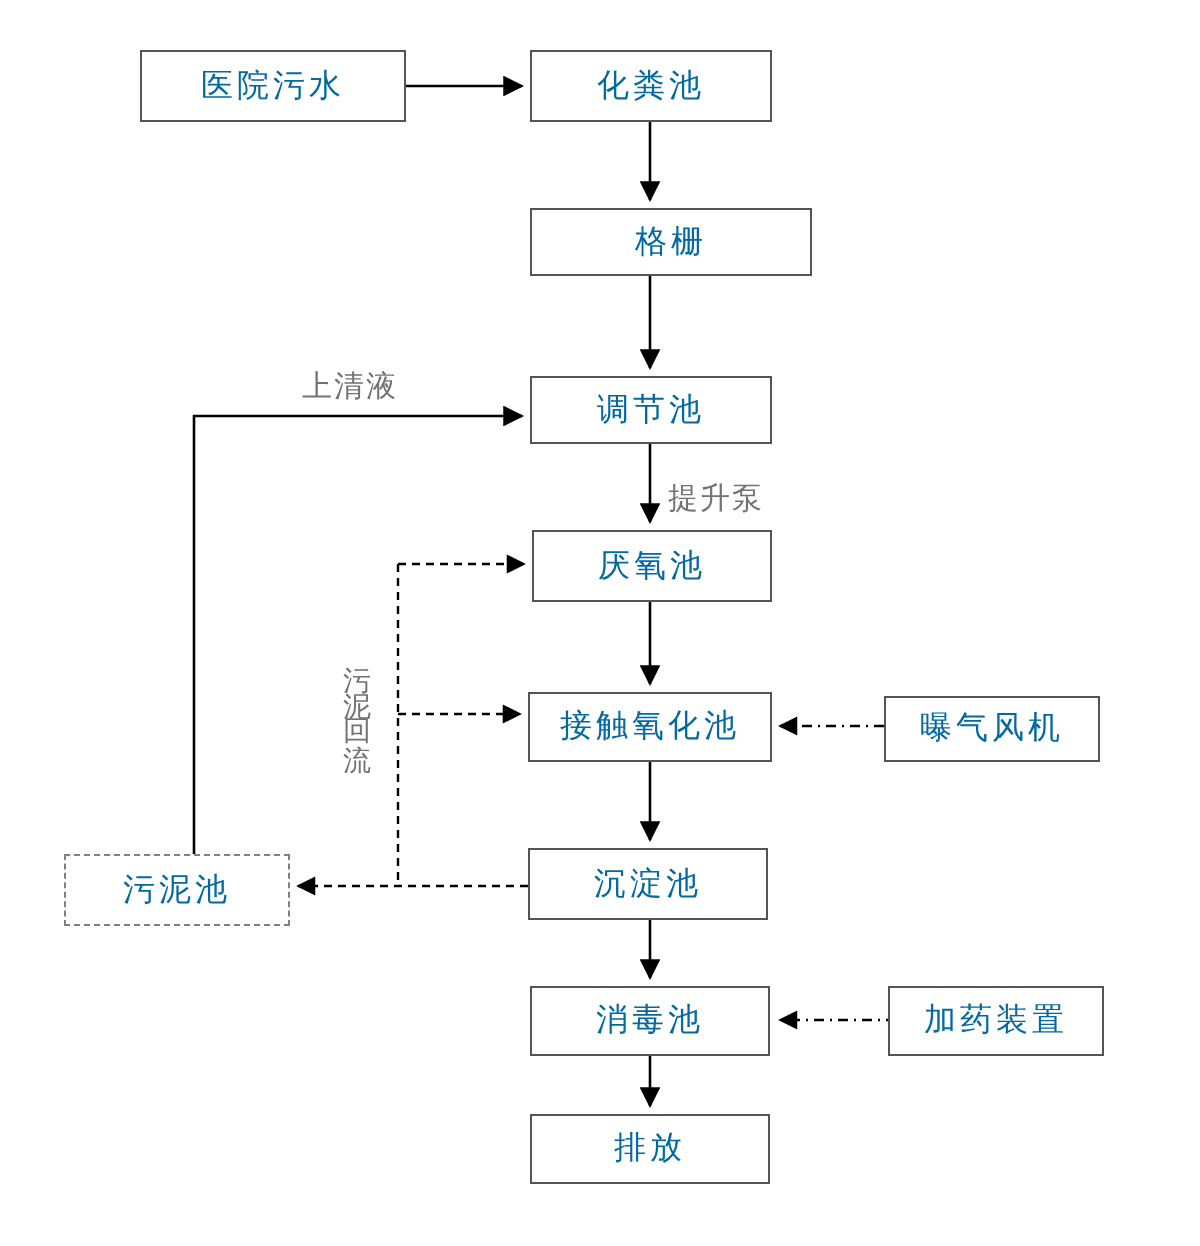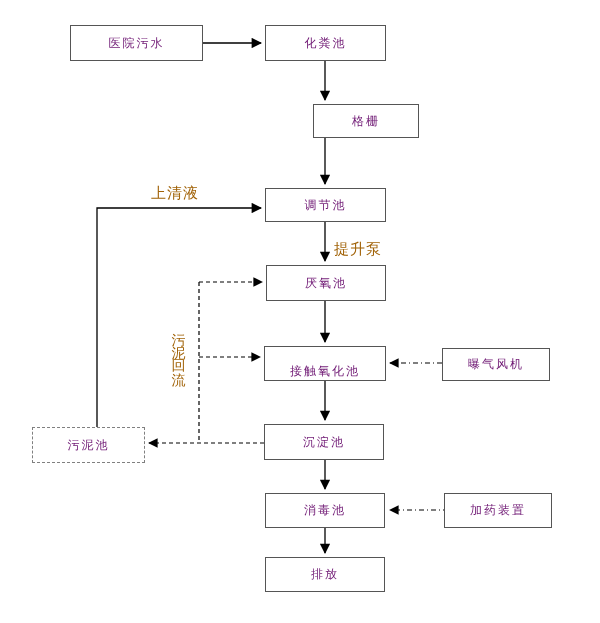--- a/index.html
+++ b/index.html
@@ -18,45 +18,45 @@
     width: 600px; height: 623px;
   }
   .node {
     position: absolute;
     box-sizing: border-box;
     border: 1px solid #555555;
     background: #ffffff;
     display: flex;
     align-items: center;
     justify-content: center;
-    font-size: 12px;
+    font-size: 16px;
     letter-spacing: 2px;
-    color: #701a75;
+    color: #0369a1;
   }
   .node.dashed { border: 1px dashed #808080; }
 
   
   .n-hospital   { left: 70px;  top: 25px;  width: 133px; height: 36px; }
   .n-septic     { left: 265px; top: 25px;  width: 121px; height: 36px; }
-  .n-screen     { left: 265px; top: 104px; width: 106px; height: 34px; margin-left: 48px; }
+  .n-screen     { left: 265px; top: 104px; width: 141px; height: 34px; }
   .n-regulating { left: 265px; top: 188px; width: 121px; height: 34px; }
   .n-anaerobic  { left: 266px; top: 265px; width: 120px; height: 36px; }
-  .n-contact    { left: 264px; top: 346px; width: 122px; height: 35px; align-items: flex-end; }
+  .n-contact    { left: 264px; top: 346px; width: 122px; height: 35px; }
   .n-blower     { left: 442px; top: 348px; width: 108px; height: 33px; }
   .n-sediment   { left: 264px; top: 424px; width: 120px; height: 36px; text-align: right; }
   .n-sludge     { left: 32px;  top: 427px; width: 113px; height: 36px; }
   .n-disinfect  { left: 265px; top: 493px; width: 120px; height: 35px; }
   .n-dosing     { left: 444px; top: 493px; width: 108px; height: 35px; }
   .n-discharge  { left: 265px; top: 557px; width: 120px; height: 35px; justify-content: center; }
 
   .edge-label {
     position: absolute;
     font-size: 15px;
     letter-spacing: 1px;
-    color: #a16207;
+    color: #737373;
     white-space: nowrap;
   }
   .lbl-supernatant { left: 151px; top: 184px; }
   .lbl-liftpump    { left: 334px; top: 240px; text-align: center; }
   .lbl-sludgereturn {
     left: 170px; top: 322px;
     font-size: 14px;
     writing-mode: vertical-rl;
     text-orientation: upright;
     letter-spacing: 13px;

